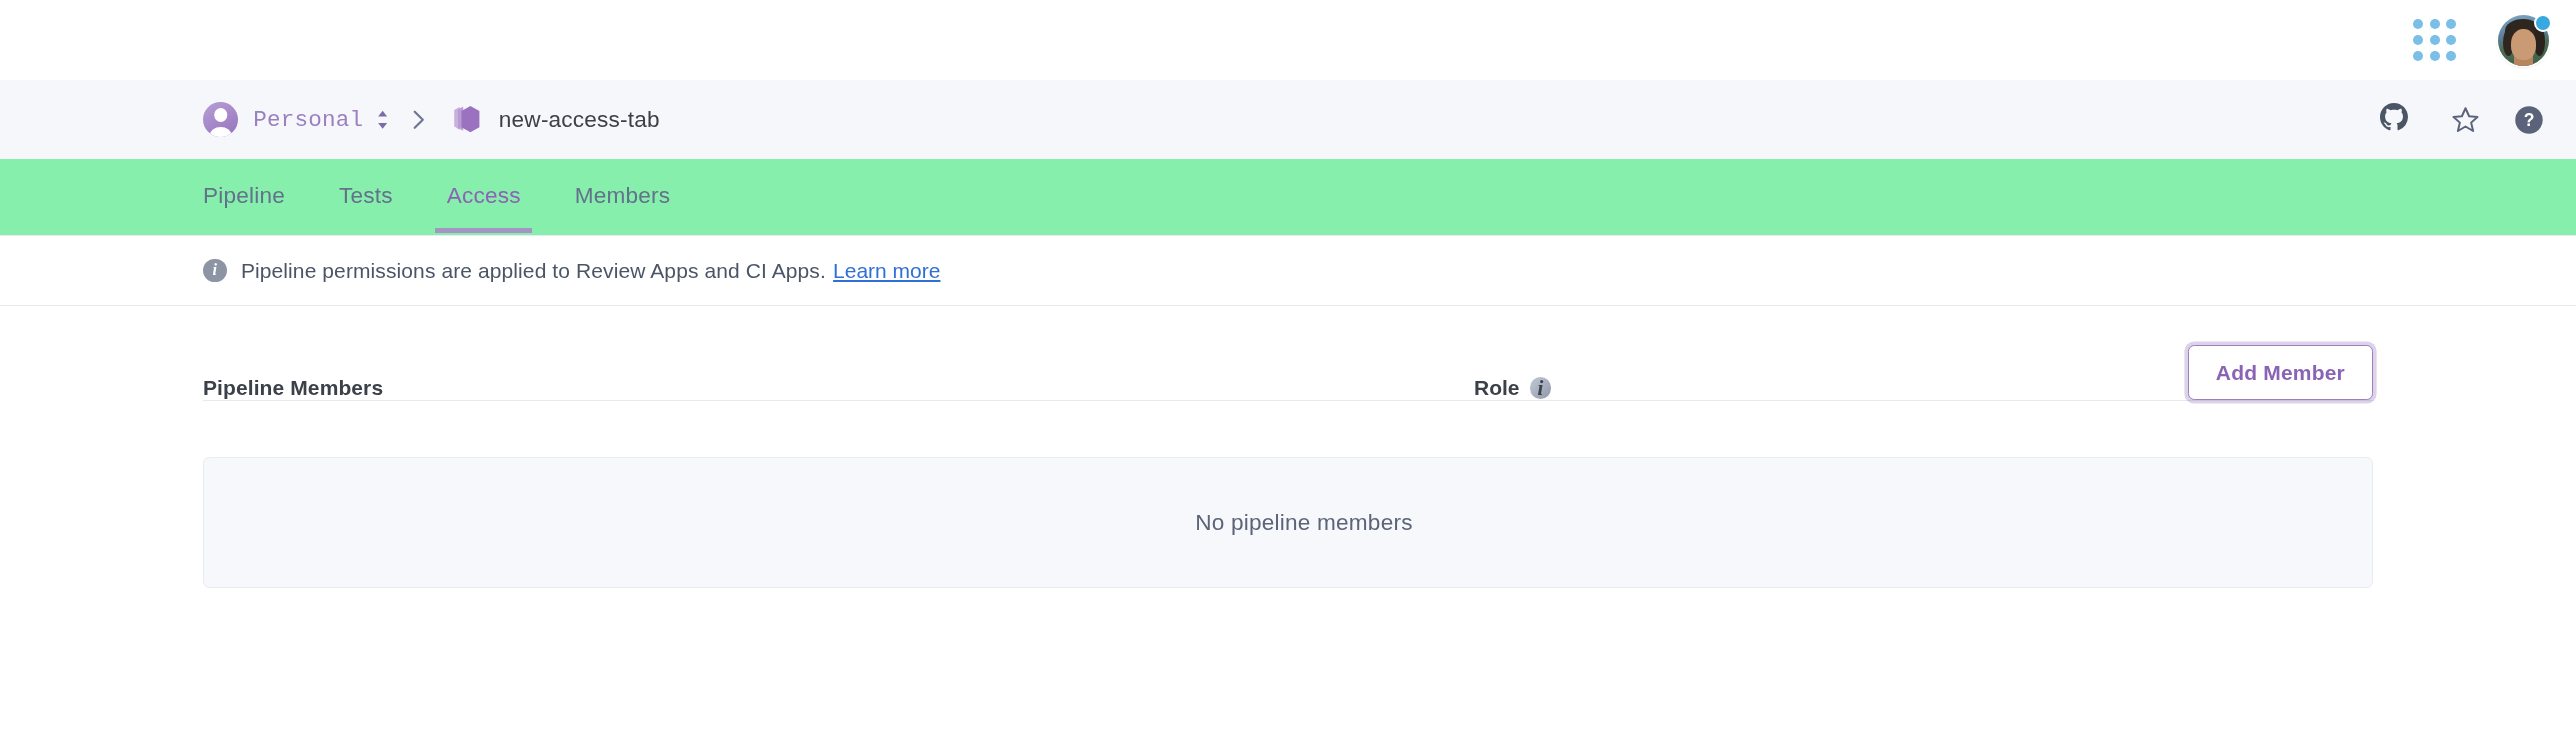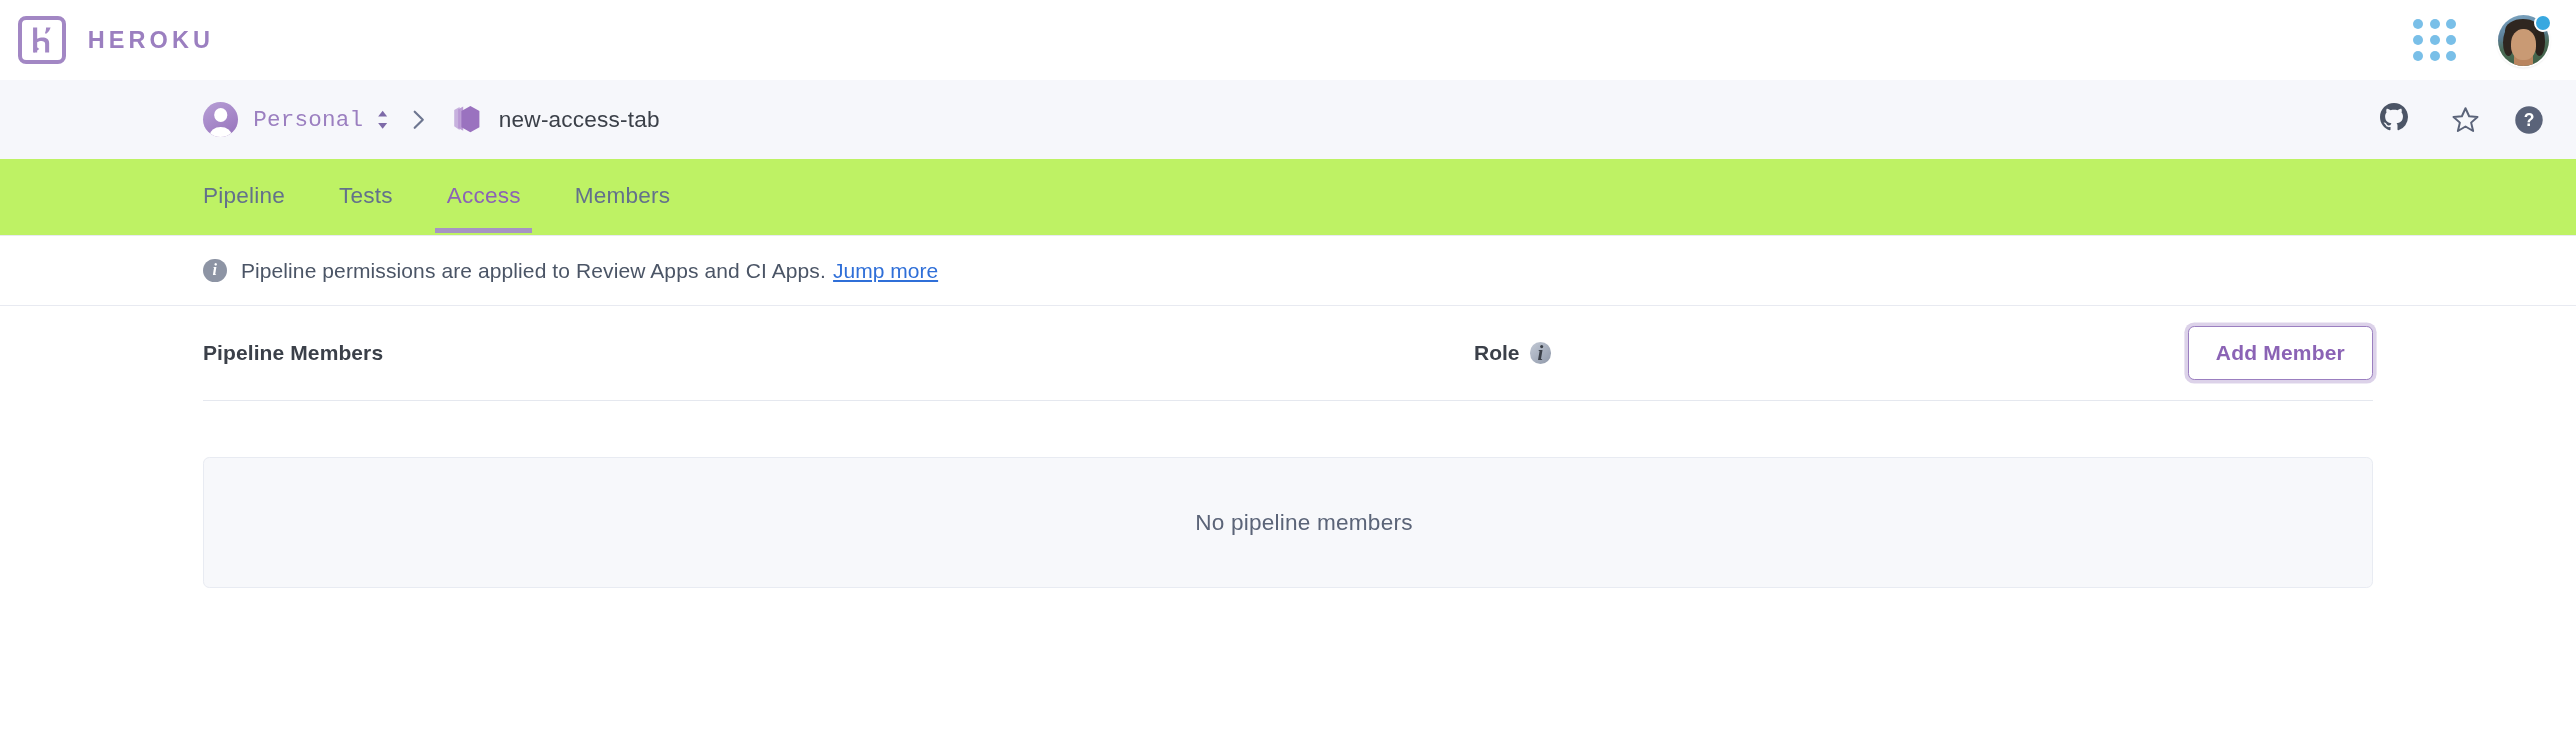--- a/index.html
+++ b/index.html
@@ -158,21 +158,21 @@
     font-size: 21px; color: #4c5566; letter-spacing: 0.4px;
     cursor: pointer; text-decoration: none;
   }
   .star-btn { margin-left: 42px; cursor: pointer; display:flex; align-items:center; }
   .help-btn { margin-left: 33px; cursor: pointer; display:flex; align-items:center; }
 
   
   .tabs {
     position: relative;
     height: 77px;
-    background: #bef264;
+    background: #86efac;
     padding-left: 203px;
     display: flex;
     align-items: flex-start;
     border-bottom: 1.8px solid #e8eaf1;
   }
   .tab {
     font-size: 22.6px;
     color: #63718b;
     padding: 23.5px 0 22.6px;
     margin-right: 54px;
@@ -210,21 +210,21 @@
   .notice-link {
     font-size: 21px; color: #2f6fd8; text-decoration: underline;
     margin-left: 7.2px; cursor: pointer;
   }
 
   
   .content { padding: 0 203px; background: #fff; }
 
   .table-head {
     display: flex;
-    align-items: center;
+    align-items: flex-end;
     height: 95px;
     border-bottom: 1.8px solid #e5e8ef;
     position: relative;
   }
   .th-members { font-size: 21px; font-weight: bold; color: #3b4049; letter-spacing: 0.1px; }
   .th-role {
     position: absolute; left: 1271px;
     display: flex; align-items: center; gap: 10px;
   }
   .th-role span { font-size: 21px; font-weight: bold; color: #3b4049; }
@@ -260,30 +260,20 @@
   }
   .empty-text { font-size: 22.6px; color: #5b6478; letter-spacing: 0.2px; }
 </style>
 </head>
 <body>
 
 <div class="page">
 
   <div class="topnav">
 
-    <div class="brand">
-      <div class="heroku-mark">
-        <svg width="25" height="29" viewBox="0 0 28 32" aria-hidden="true">
-          <path d="M4 2 L4 30 L8.6 30 L8.6 18.5 C12 16.2 17.5 16.4 17.5 20.2 L17.5 30 L22 30 L22 19.4 C22 12.4 13.6 12.3 8.6 14.6 L8.6 2 Z" fill="#a287c4"></path>
-          <path d="M18.6 2 L23.6 2 C22.8 4.8 21.2 7.2 19.2 8.8 L17.2 8.8 C18.1 6.6 18.6 4.3 18.6 2 Z" fill="#a287c4"></path>
-          <path d="M5 21.5 L11 26 L5 30.2 Z" fill="#a287c4"></path>
-        </svg>
-      </div>
-      <div class="brand-word">HEROKU</div>
-    </div>
 
 
     <div class="topnav-right">
       <div class="waffle">
         <i></i>
           <i></i>
           <i></i>
           <i></i>
           <i></i>
           <i></i>
@@ -360,21 +350,21 @@
   <div class="tabs">
     <div class="tab">Pipeline</div>
     <div class="tab">Tests</div>
     <div class="tab active">Access</div>
     <div class="tab">Members</div>
   </div>
 
   <div class="notice">
     <div class="info-circle">i</div>
     <span class="notice-text">Pipeline permissions are applied to Review Apps and CI Apps.</span>
-    <a class="notice-link">Jump more</a>
+    <a class="notice-link">Learn more</a>
   </div>
 
   <div class="content">
 
     <div class="table-head">
       <div class="th-members">Pipeline Members</div>
       <div class="th-role">
         <span>Role</span>
         <span class="role-info">i</span>
       </div>

